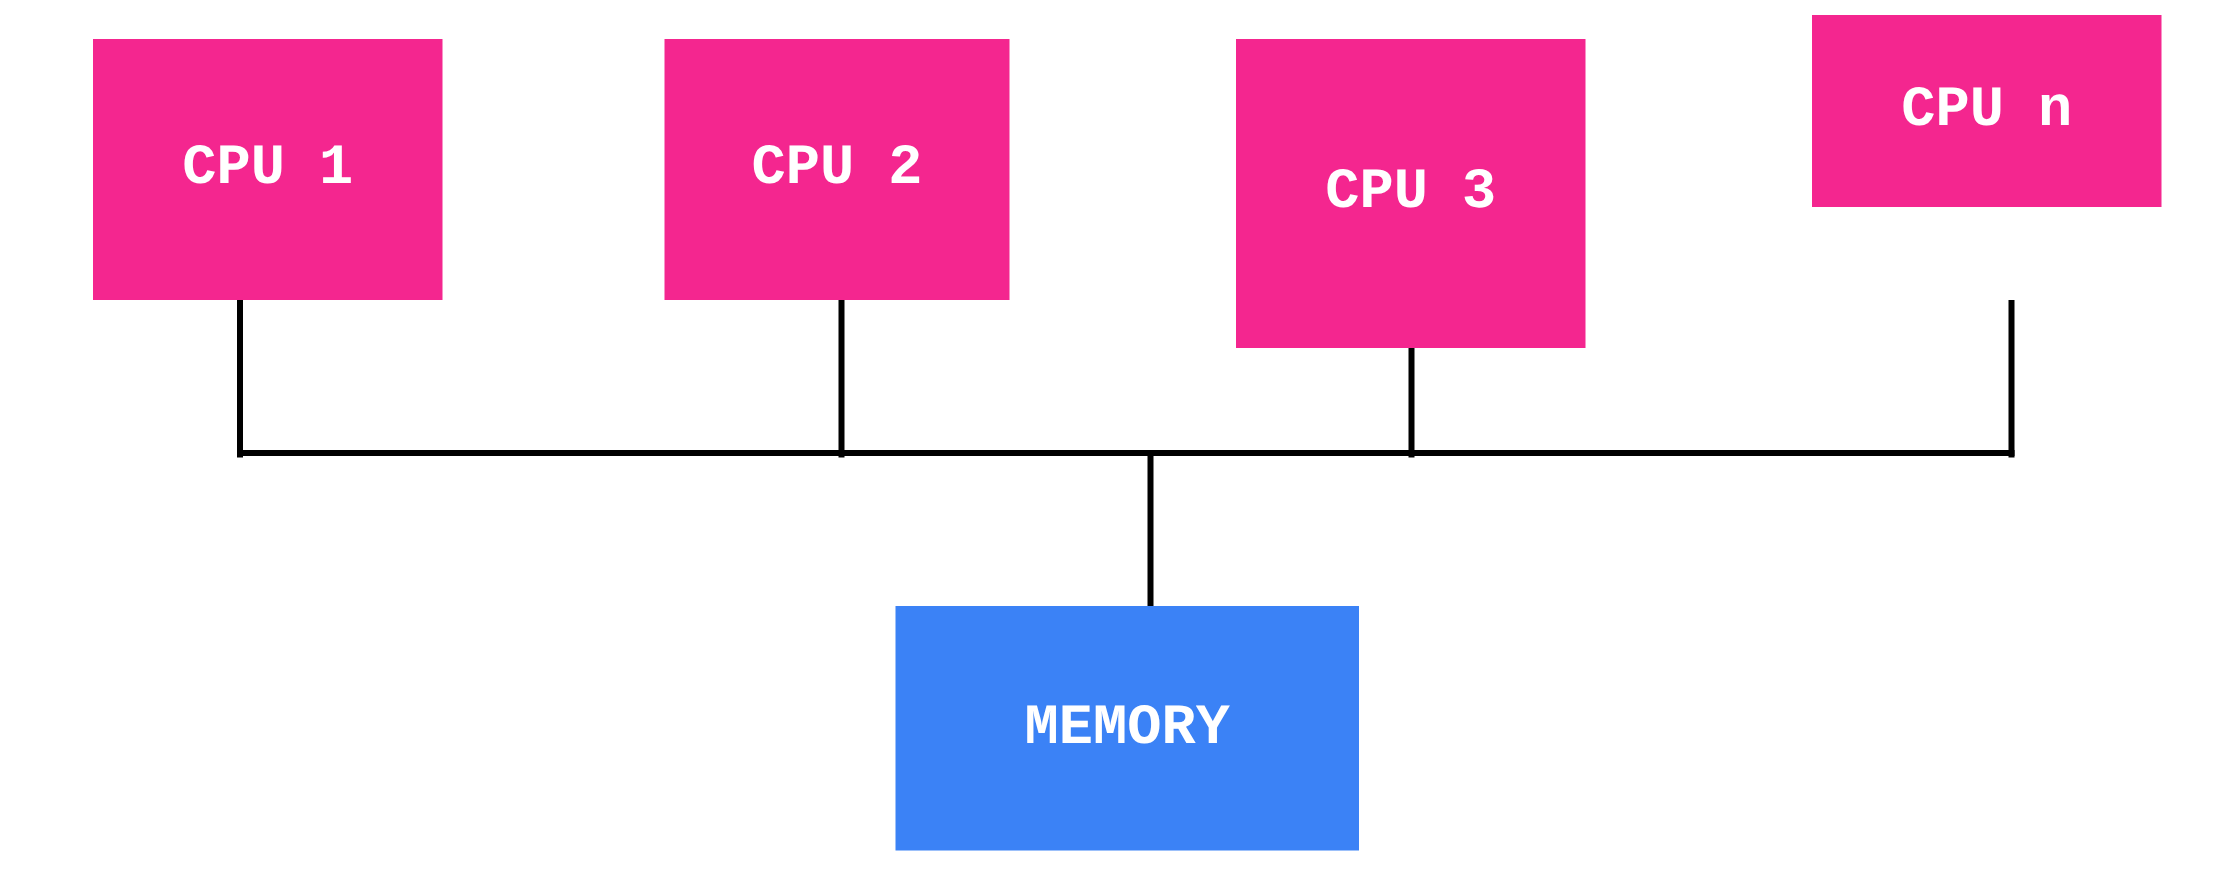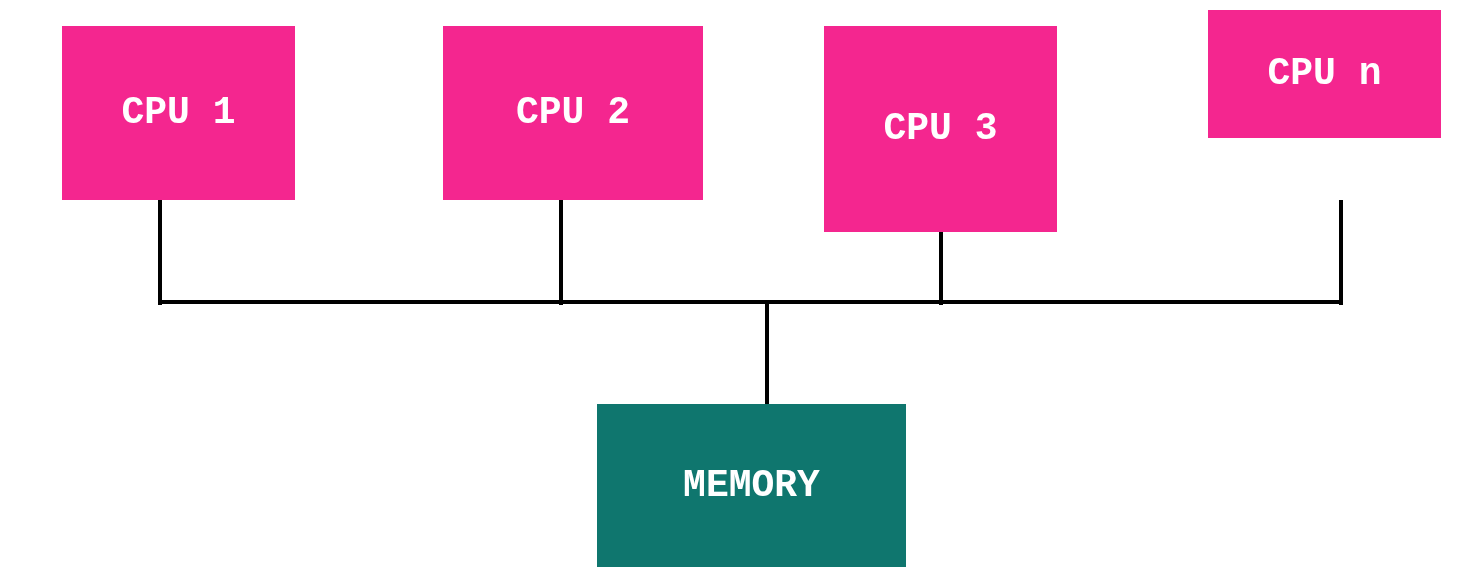--- a/index.html
+++ b/index.html
@@ -29,21 +29,21 @@
     font-size: 38px;
     line-height: 1;
     letter-spacing: 0px;
     white-space: nowrap;
     user-select: none;
   }
   .cpu-box {
     background: #f4268f;
   }
   .memory-box {
-    background: #0f766e;
+    background: #3b82f6;
   }
   .wire {
     position: absolute;
     background: #000000;
   }
   .wire-v {
     width: 4px;
   }
   .wire-h {
     height: 4px;
@@ -63,21 +63,21 @@
   <div class="wire wire-v" style="left:939px; top:200px; height:105px;"></div>
 
   <div class="wire wire-v" style="left:1339px; top:200px; height:105px;"></div>
 
   <div class="wire wire-v" style="left:765px; top:300px; height:106px;"></div>
 
   <div class="node-box cpu-box" style="left:62px; top:26px; width:233px; height:174px;">
     <span class="node-label">CPU 1</span>
   </div>
 
-  <div class="node-box cpu-box" style="left:443px; top:26px; width:260px; height:174px;">
+  <div class="node-box cpu-box" style="left:443px; top:26px; width:230px; height:174px;">
     <span class="node-label">CPU 2</span>
   </div>
 
   <div class="node-box cpu-box" style="left:824px; top:26px; width:233px; height:206px;">
     <span class="node-label">CPU 3</span>
   </div>
 
   <div class="node-box cpu-box" style="left:1208px; top:10px; width:233px; height:128px;">
     <span class="node-label">CPU n</span>
   </div>

